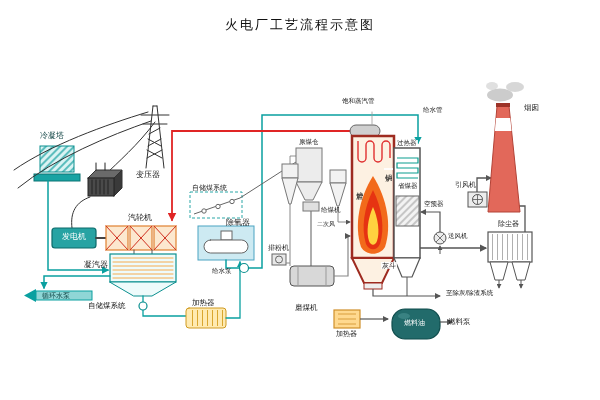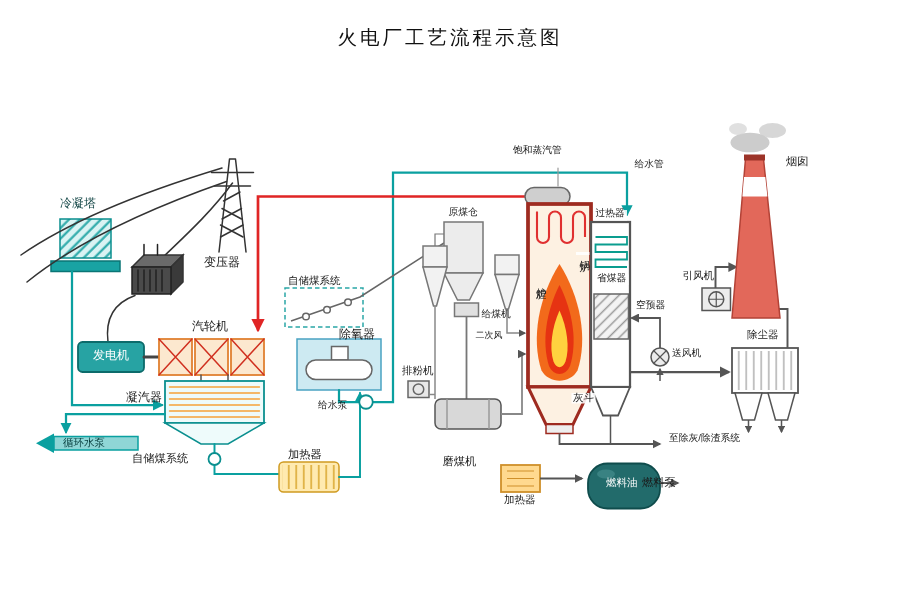--- a/index.html
+++ b/index.html
@@ -250,15 +250,15 @@
 <span class="lb bg" style="left:397px;top:183px;font-size:6.5px">省煤器</span>
 <span class="lb" style="left:424px;top:201px;font-size:6.5px">空预器</span>
 <span class="lb" style="left:448px;top:233px;font-size:6.5px">送风机</span>
 <span class="lb" style="left:455px;top:181px;font-size:7px">引风机</span>
 <span class="lb" style="left:498px;top:220px;font-size:7px">除尘器</span>
 <span class="lb" style="left:524px;top:104px;font-size:7.5px">烟囱</span>
 <span class="lb bg" style="left:381px;top:262px;font-size:7px">灰斗</span>
 <span class="lb" style="left:446px;top:290px;font-size:6.5px">至除灰/除渣系统</span>
 <span class="lb" style="left:336px;top:330px;font-size:7px">加热器</span>
 <span class="lb wt" style="left:404px;top:319px;font-size:7px">燃料油</span>
-<span class="lb" style="left:428px;top:318px;font-size:7.5px">燃料泵</span>
+<span class="lb" style="left:448px;top:318px;font-size:7.5px">燃料泵</span>
 
 </div>
 
 </body></html>

